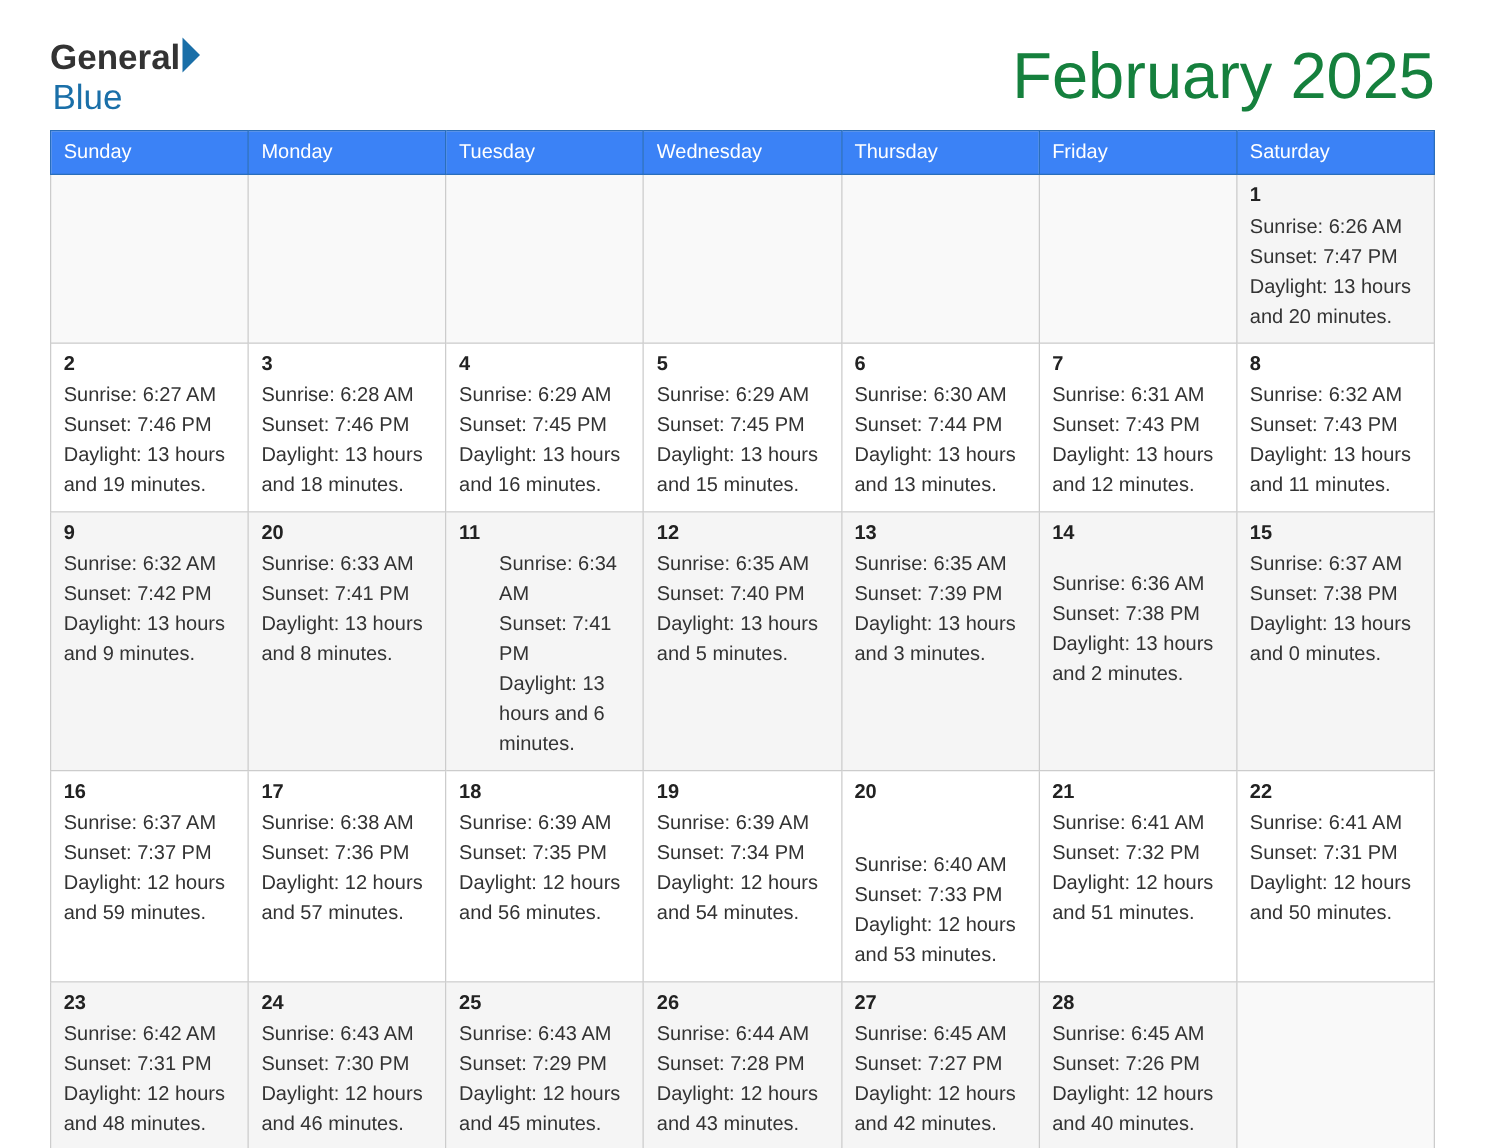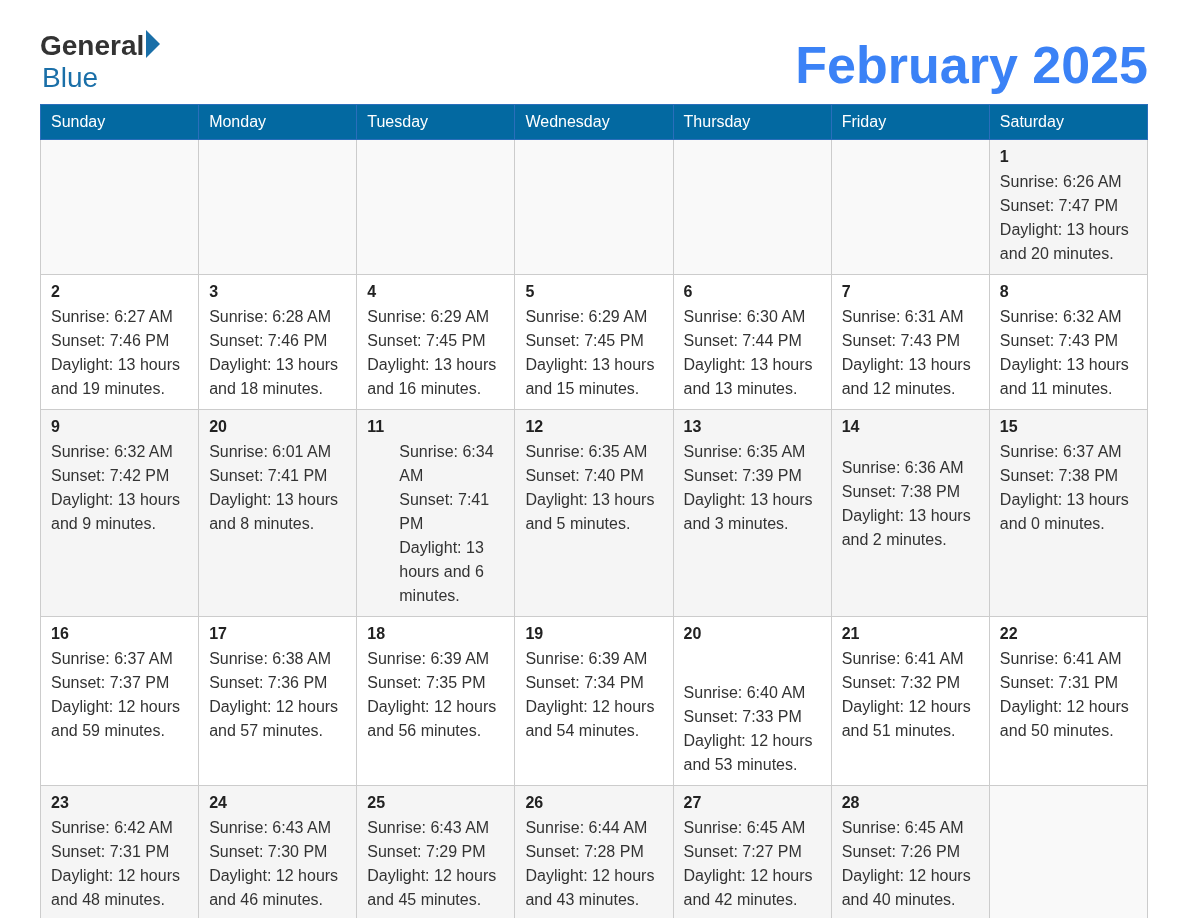--- a/index.html
+++ b/index.html
@@ -6,21 +6,21 @@
     body {
       font-family: Arial, sans-serif;
       background: #fff;
       padding: 30px 40px;
       width: 1188px;
       min-height: 918px;
     }
     .header {
       display: flex;
       justify-content: space-between;
-      align-items: flex-end;
+      align-items: center;
       margin-bottom: 10px;
     }
     .logo-text-general {
       font-size: 28px;
       font-weight: bold;
       color: #333;
     }
     .logo-arrow {
       width: 0;
       height: 0;
@@ -42,37 +42,37 @@
     }
     .logo-line1 {
       display: flex;
       align-items: center;
     }
     .title-block {
       text-align: right;
     }
     .month-title {
       font-size: 52px;
-      font-weight: bold;
-      color: #3b82f6;
+      font-weight: normal;
+      color: #15803d;
       line-height: 1.1;
       margin-left: 33px;
     }
     .location-subtitle {
       font-size: 20px;
       color: #444;
       margin-top: 4px;
     }
     .calendar {
       width: 100%;
       border-collapse: collapse;
       margin-top: 10px;
     }
     .calendar th {
-      background-color: #0369a1;
+      background-color: #3b82f6;
       color: #fff;
       font-size: 16px;
       font-weight: normal;
       padding: 8px 10px;
       text-align: left;
       border: 1px solid #2a6ebb;
     }
     .calendar td {
       width: 14.28%;
       vertical-align: top;
@@ -196,21 +196,21 @@
       </tr>
       <tr>
         <td>
           <span class="day-number">9</span>
           <div class="day-info" style="white-space: pre-line;">Sunrise: 6:32 AM
 Sunset: 7:42 PM
 Daylight: 13 hours and 9 minutes.</div>
         </td>
         <td>
           <span class="day-number">20</span>
-          <div class="day-info" style="white-space: pre-line;">Sunrise: 6:01 AM
+          <div class="day-info" style="white-space: pre-line;">Sunrise: 6:33 AM
 Sunset: 7:41 PM
 Daylight: 13 hours and 8 minutes.</div>
         </td>
         <td>
           <span class="day-number">11</span>
           <div class="day-info" style="white-space: pre-line; margin-left: 32px;">Sunrise: 6:34 AM
 Sunset: 7:41 PM
 Daylight: 13 hours and 6 minutes.</div>
         </td>
         <td>

